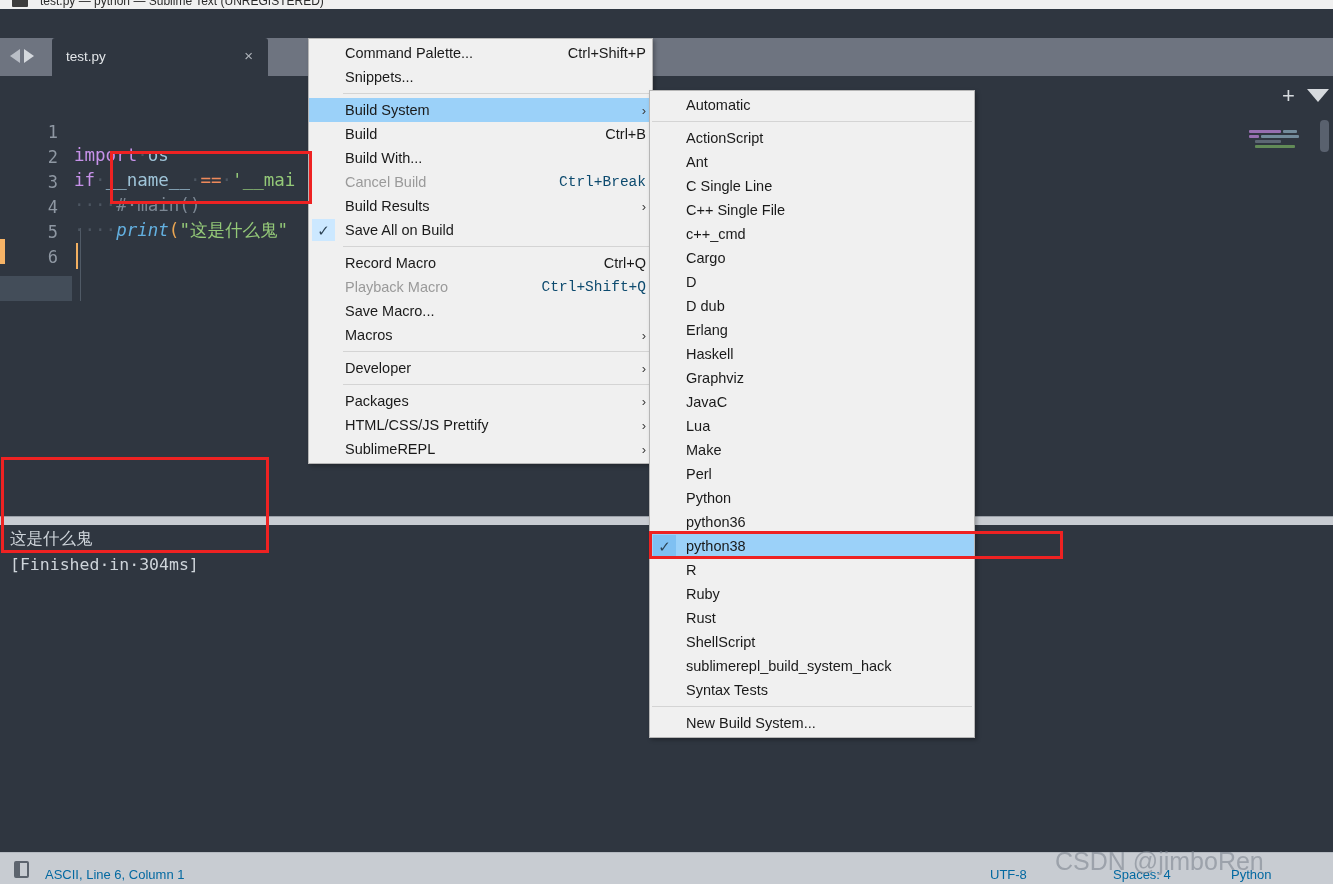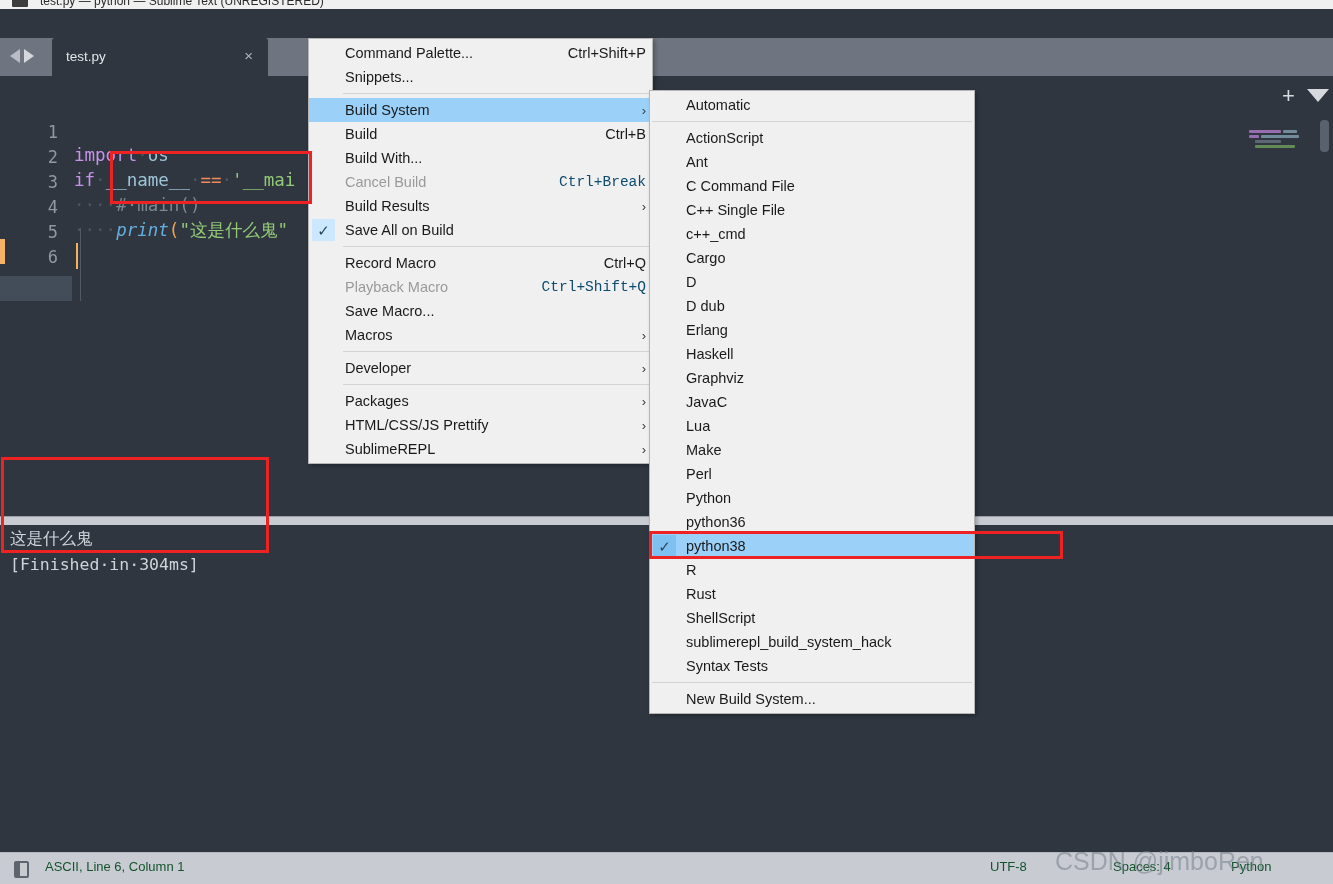--- a/index.html
+++ b/index.html
@@ -280,23 +280,23 @@
   .status-icon::after {
     content: "";
     position: absolute;
     left: 0; top: 0;
     width: 4px; height: 13px;
     background: #5d646e;
   }
   .status-text {
     position: absolute;
     font-size: 13px;
-    color: #14532d;
+    color: #0369a1;
     white-space: nowrap;
-    top: 6px;
+    top: 14px;
   }
   .watermark {
     position: absolute;
     left: 1055px; top: 847px;
     font-size: 25px;
     color: rgba(120,128,138,0.55);
     white-space: nowrap;
     font-family: "Liberation Sans", sans-serif;
     pointer-events: none;
   }
@@ -538,21 +538,21 @@
         <span>Automatic</span>
       </div>
       <div class="menu-sep full"></div>
       <div class="menu-item">
         <span>ActionScript</span>
       </div>
       <div class="menu-item">
         <span>Ant</span>
       </div>
       <div class="menu-item">
-        <span>C Command File</span>
+        <span>C Single Line</span>
       </div>
       <div class="menu-item">
         <span>C++ Single File</span>
       </div>
       <div class="menu-item">
         <span>c++_cmd</span>
       </div>
       <div class="menu-item">
         <span>Cargo</span>
       </div>
@@ -592,20 +592,23 @@
       <div class="menu-item highlight">
         <span class="check-box on-blue">
           <span class="check-mark">✓</span>
         </span>
         <span>python38</span>
       </div>
       <div class="menu-item">
         <span>R</span>
       </div>
       <div class="menu-item">
+        <span>Ruby</span>
+      </div>
+      <div class="menu-item">
         <span>Rust</span>
       </div>
       <div class="menu-item">
         <span>ShellScript</span>
       </div>
       <div class="menu-item">
         <span>sublimerepl_build_system_hack</span>
       </div>
       <div class="menu-item">
         <span>Syntax Tests</span>

